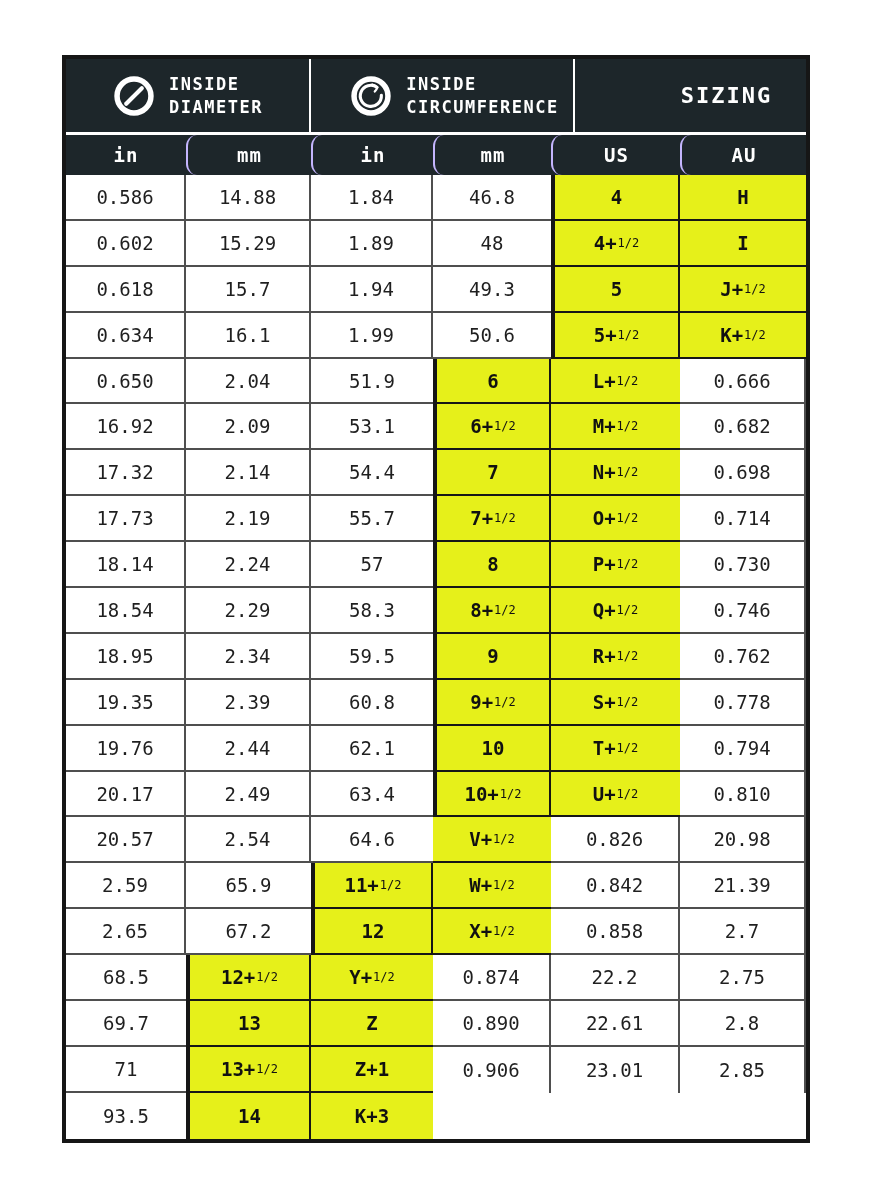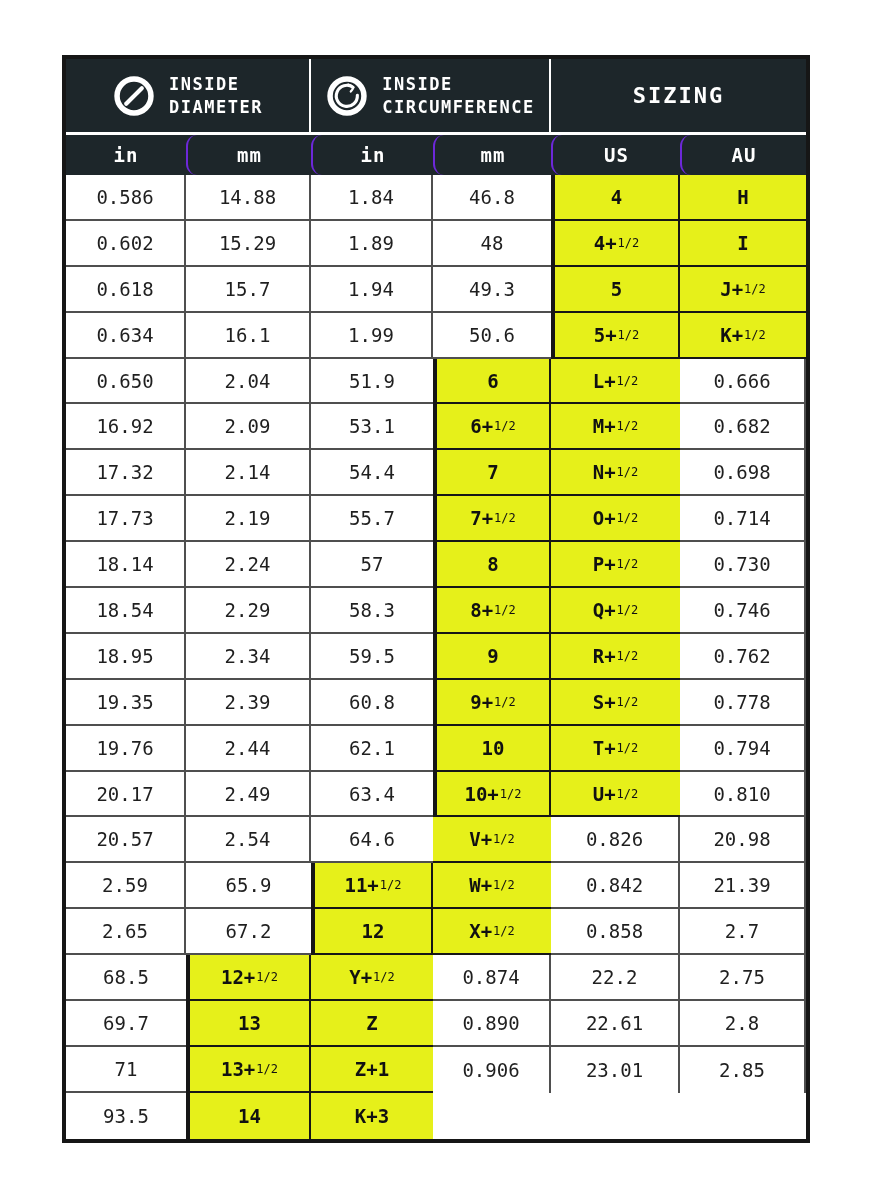--- a/index.html
+++ b/index.html
@@ -24,20 +24,21 @@
     width: 748px;
     border: 4px solid var(--border-black);
     background: #fff;
   }
   
   .band {
     display: grid;
     grid-template-columns: 245px 240px 255px;
     background: var(--header-bg);
     height: 73px;
+    gap: 24px;
   }
   .band .group {
     display: flex;
     align-items: center;
     justify-content: center;
     gap: 13px;
     color: var(--header-text);
   }
   .band .group:nth-child(-n+2) { border-right: 2px solid #ffffff; }
   .group .titles {
@@ -64,21 +65,21 @@
   .subheader .sub-cell {
     display: flex;
     align-items: center;
     justify-content: center;
     color: var(--header-text);
     font-weight: 700;
     font-size: 19px;
     letter-spacing: 1px;
     border-radius: 11px;
   }
-  .subheader .sub-cell + .sub-cell { border-left: 2px solid #6d28d9; }
+  .subheader .sub-cell + .sub-cell { border-left: 2px solid #c4b5fd; }
   
   .tbody {
     display: grid;
     grid-template-columns: 120px 125px 122px 118px 129px 126px;
     grid-auto-rows: 45.9px;
     background: #fff;
   }
   .cell {
     display: flex;
     align-items: baseline;

